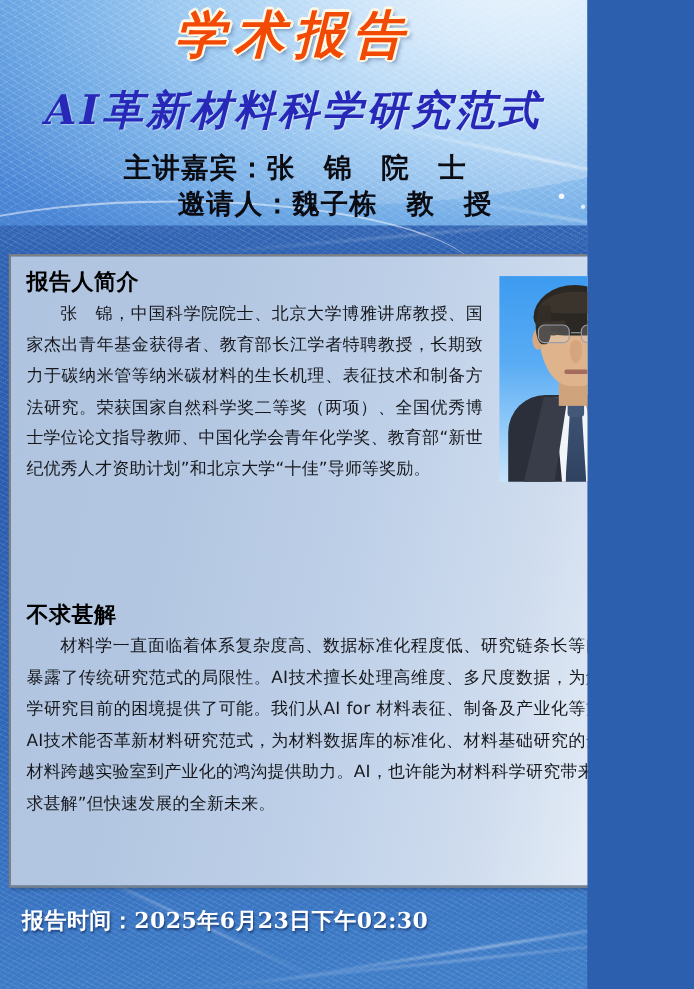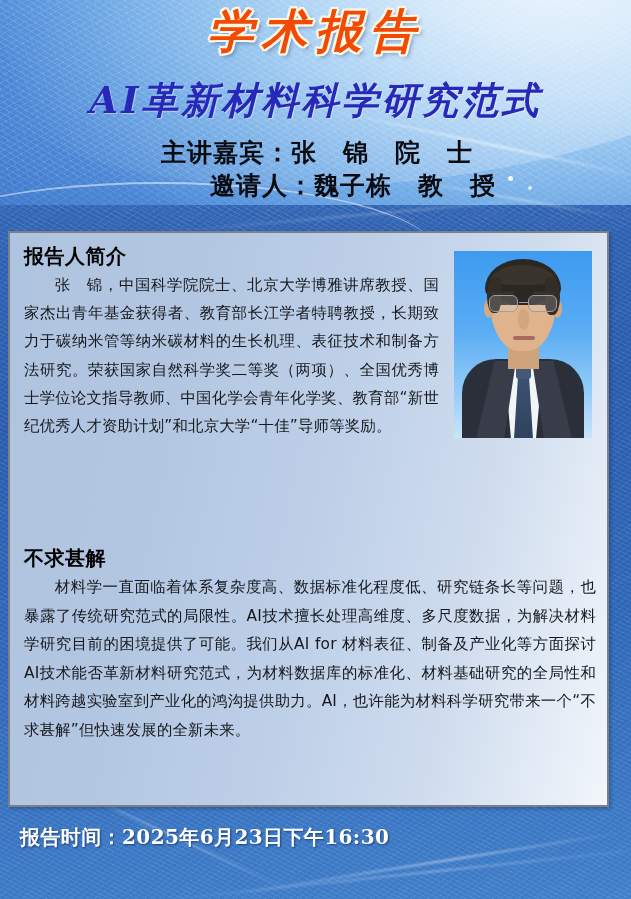--- a/index.html
+++ b/index.html
@@ -7,21 +7,21 @@
   body {
     width: 631px;
     height: 899px;
     overflow: hidden;
     font-family: "Liberation Serif", "DejaVu Serif", serif;
     background: #2c5fae;
   }
 
   #poster {
     position: relative;
-    width: 631px;
+    width: 534px;
     height: 899px;
     overflow: hidden;
   }
 
   
   .bg-base {
     position: absolute;
     inset: 0;
     background:
       radial-gradient(ellipse 780px 430px at 88% -4%, #eaf4fd 0%, #cfe6fa 18%, #9ecbf2 38%, #6ea9e5 58%, #4a86d6 76%, #3d74c9 100%);
@@ -286,16 +286,16 @@
       <div class="ph-nose"></div>
       <div class="ph-mouth"></div>
     </div>
 
     <div class="section-h abs-h">不求甚解</div>
 
     <div class="abs-body">材料学一直面临着体系复杂度高、数据标准化程度低、研究链条长等问题，也暴露了传统研究范式的局限性。AI技术擅长处理高维度、多尺度数据，为解决材料学研究目前的困境提供了可能。我们从AI for 材料表征、制备及产业化等方面探讨AI技术能否革新材料研究范式，为材料数据库的标准化、材料基础研究的全局性和材料跨越实验室到产业化的鸿沟提供助力。AI，也许能为材料科学研究带来一个“不求甚解”但快速发展的全新未来。</div>
   </div>
 
   <div class="footer">
-    <div class="footer-line">报告时间：2025年6月23日下午16:30</div>
+    <div class="footer-line">报告时间：2025年6月23日下午02:30</div>
   </div>
 
 </div>
 
 </body></html>

